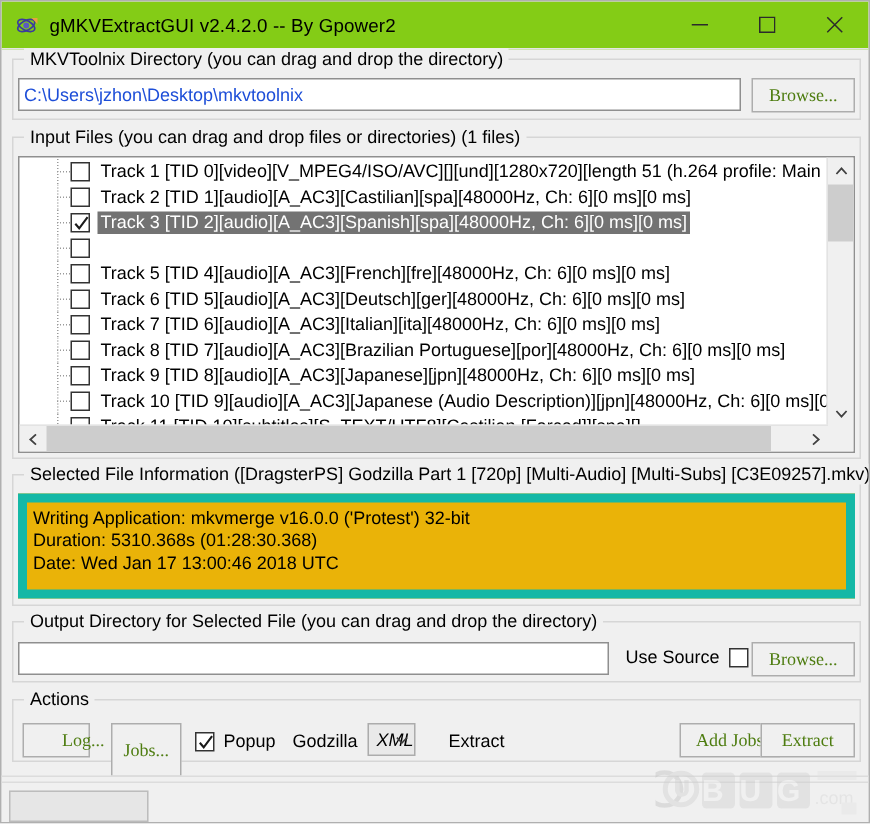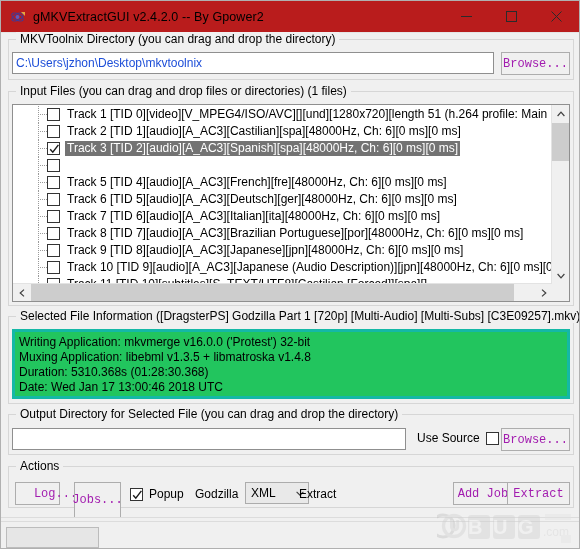--- a/index.html
+++ b/index.html
@@ -21,21 +21,21 @@
     background: #f0f0f0;
     border: 1px solid #b0b0b0;
     overflow: hidden;
   }
 
   
   .titlebar {
     position: absolute;
     top: 0; left: 0; right: 0;
     height: 31px;
-    background: #b91c1c;
+    background: #84cc16;
     border-bottom: 1px solid #e5e5e5;
     display: flex;
     align-items: center;
   }
   .title-icon {
     width: 16px; height: 16px;
     margin-left: 9px; margin-right: 7px;
     flex: 0 0 auto;
   }
   .title-text {
@@ -95,23 +95,23 @@
     white-space: nowrap;
   }
 
   
   .btn {
     position: absolute;
     box-sizing: border-box;
     background: linear-gradient(#fbfbfb, #f0f0f0);
     background: #f0f0f0;
     border: 1px solid #adadad;
-    font-family: Liberation Mono, monospace;
-    font-size: 12px;
-    color: #a21caf;
+    font-family: Liberation Serif, serif;
+    font-size: 12px;
+    color: #4d7c0f;
     display: flex;
     align-items: center;
     justify-content: center;
     cursor: default;
     white-space: nowrap;
   }
 
   
   .treebox {
     position: absolute;
@@ -201,22 +201,22 @@
     position: absolute;
     right: 0; bottom: 0;
     width: 17px; height: 17px;
     background: #f0f0f0;
   }
 
   
   .infobox {
     position: absolute;
     box-sizing: border-box;
-    background: #22c55e;
-    border: 3px solid #14b8a6;
+    background: #eab308;
+    border: 6px solid #14b8a6;
     padding: 3px 4px;
     overflow: hidden;
   }
   .infobox div {
     font-size: 12px;
     line-height: 15px;
     white-space: nowrap;
   }
 
   
@@ -446,21 +446,20 @@
     </div>
     <div class="sb-corner"></div>
   </div>
 
   <div class="group" style="left:7px; top:308px; width:566px; height:95px;">
     <div class="group-frame" style="top:7px; bottom:0;"></div>
     <div class="group-label">Selected File Information ([DragsterPS] Godzilla Part 1 [720p] [Multi-Audio] [Multi-Subs] [C3E09257].mkv)</div>
   </div>
   <div class="infobox" style="left:11px; top:328px; width:558px; height:70px;">
     <div>Writing Application: mkvmerge v16.0.0 ('Protest') 32-bit</div>
-    <div>Muxing Application: libebml v1.3.5 + libmatroska v1.4.8</div>
     <div>Duration: 5310.368s (01:28:30.368)</div>
     <div>Date: Wed Jan 17 13:00:46 2018 UTC</div>
   </div>
 
   <div class="group" style="left:7px; top:406px; width:566px; height:48px;">
     <div class="group-frame" style="top:7px; bottom:0;"></div>
     <div class="group-label">Output Directory for Selected File (you can drag and drop the directory)</div>
   </div>
   <div class="tfield" style="left:11px; top:427px; width:394px; height:22px;"></div>
   <div class="chk rev" style="left:416px; top:430px;">
@@ -480,21 +479,21 @@
   <div class="chk" style="left:129px; top:486px;">
     <span class="box">
       <svg width="13" height="14" viewBox="0 0 13 14">
           <path d="M2.2 7.2 L4.8 10.2 L10.4 2.8" fill="none" stroke="#1a1a1a" stroke-width="1.4"></path>
         </svg>
     </span>
     <span class="txt">Popup</span>
   </div>
 
   <span class="stext" style="left:194px; top:486px;">Godzilla</span>
-  <div class="combo" style="left:244px; top:481px; width:64px; height:22px;">
+  <div class="combo" style="left:244px; top:481px; width:32px; height:22px;font-style:italic;">
     <span>XML</span>
     <span class="arrow">
       <svg width="8" height="5" viewBox="0 0 8 5">
           <path d="M0.6 0.8 L4 4.2 L7.4 0.8" fill="none" stroke="#3c3c3c" stroke-width="1.1"></path>
         </svg>
     </span>
   </div>
 
   <span class="stext" style="left:298px; top:486px;">Extract</span>
   <div class="combo" style="left:341px; top:481px; width:105px; height:22px;margin-top:38px;">

